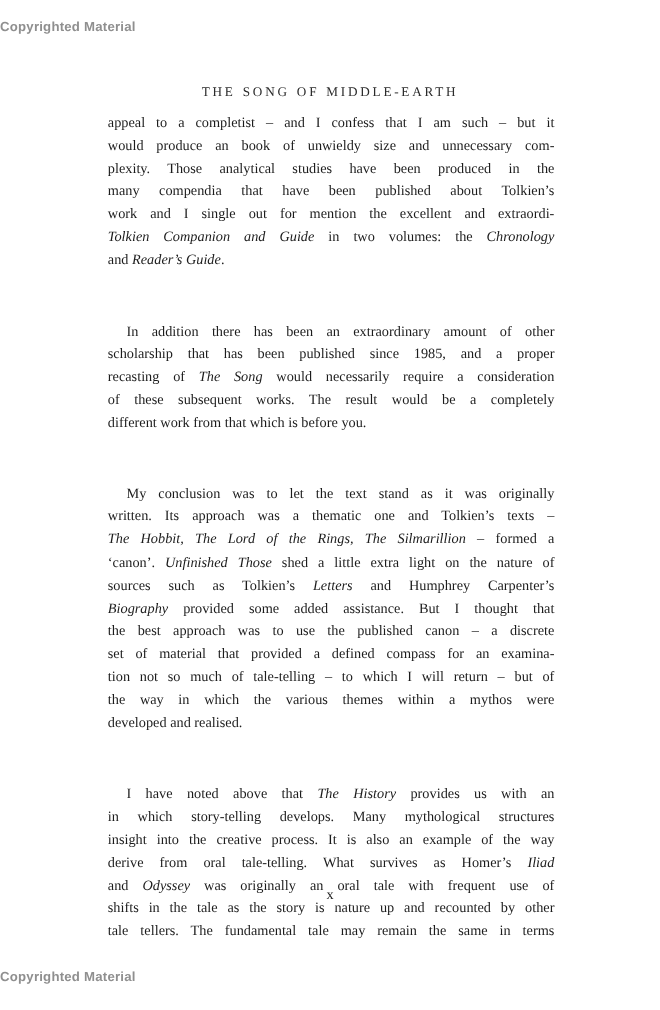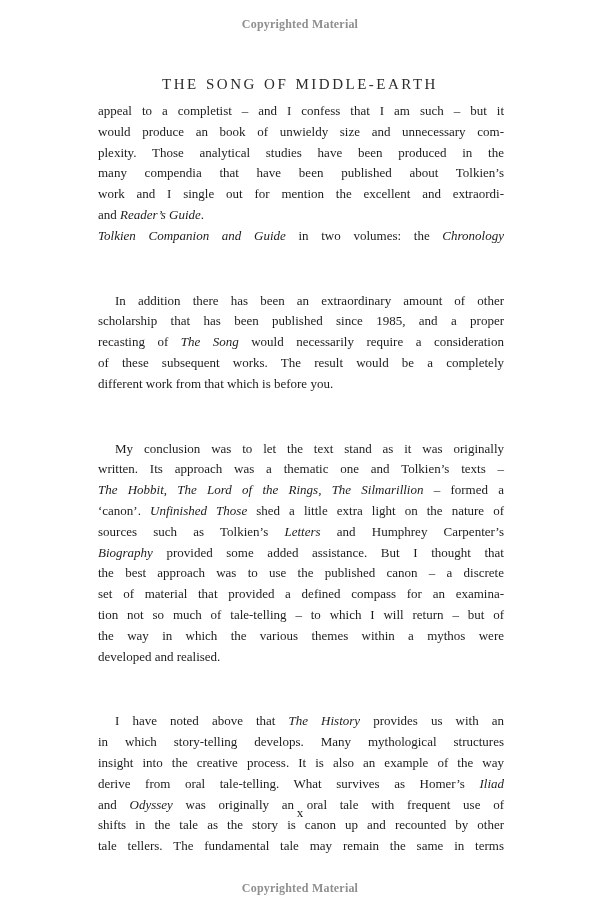--- a/index.html
+++ b/index.html
@@ -10,35 +10,35 @@
     overflow: hidden;
   }
   .page {
     position: relative;
     width: 600px; height: 918px;
     background: var(--page-bg, #ffffff);
   }
   .copyright {
     position: absolute;
     left: 0; right: 0;
-    text-align: center;
-    font-family: Liberation Serif, serif;
+    text-align: left;
+    font-family: Liberation Sans, sans-serif;
     font-weight: 700;
     font-size: 12px;
     letter-spacing: 0.2px;
     color: var(--copyright-gray, #8f8f8f);
   }
   .copyright.top { top: 17px; }
   .copyright.bottom { top: 881px; }
   .running-header {
     position: absolute;
     top: 76px; left: 0; right: 0;
     text-align: center;
     font-family: "Liberation Serif", serif;
-    font-size: 15px;
+    font-size: 12px;
     letter-spacing: 2.5px;
     word-spacing: 1px;
     color: var(--header-color, #2b2b2b);
   }
   .body-text {
     position: absolute;
     top: 101px; left: 98px;
     width: 406px;
     font-size: 13px;
     line-height: 20.8px;
@@ -66,22 +66,22 @@
   <div class="copyright top">Copyrighted Material</div>
 
   <div class="running-header">THE SONG OF MIDDLE-EARTH</div>
 
   <div class="body-text">
       <div class="line"><span>appeal to a completist – and I confess that I am such – but it</span></div>
       <div class="line"><span>would produce an book of unwieldy size and unnecessary com-</span></div>
       <div class="line"><span>plexity. Those analytical studies have been produced in the</span></div>
       <div class="line"><span>many compendia that have been published about Tolkien’s</span></div>
       <div class="line"><span>work and I single out for mention the excellent and extraordi-</span></div>
+      <div class="line"><em>Tolkien Companion and Guide</em><span> in two volumes: the </span><em>Chronology</em></div>
       <div class="line last"><span>and </span><em>Reader’s Guide</em><span>.</span></div>
-      <div class="line"><em>Tolkien Companion and Guide</em><span> in two volumes: the </span><em>Chronology</em></div>
       <div class="line indent"><span>In addition there has been an extraordinary amount of other</span></div>
       <div class="line"><span>scholarship that has been published since 1985, and a proper</span></div>
       <div class="line"><span>recasting of </span><em>The Song</em><span> would necessarily require a consideration</span></div>
       <div class="line"><span>of these subsequent works. The result would be a completely</span></div>
       <div class="line last"><span>different work from that which is before you.</span></div>
       <div class="line indent"><span>My conclusion was to let the text stand as it was originally</span></div>
       <div class="line"><span>written. Its approach was a thematic one and Tolkien’s texts –</span></div>
       <div class="line"><em>The Hobbit, The Lord of the Rings, The Silmarillion</em><span> – formed a</span></div>
       <div class="line"><span>‘canon’. </span><em>Unfinished Those</em><span> shed a little extra light on the nature of</span></div>
       <div class="line"><span>sources such as Tolkien’s </span><em>Letters</em><span> and Humphrey Carpenter’s</span></div>
@@ -89,20 +89,20 @@
       <div class="line"><span>the best approach was to use the published canon – a discrete</span></div>
       <div class="line"><span>set of material that provided a defined compass for an examina-</span></div>
       <div class="line"><span>tion not so much of tale-telling – to which I will return – but of</span></div>
       <div class="line"><span>the way in which the various themes within a mythos were</span></div>
       <div class="line last"><span>developed and realised.</span></div>
       <div class="line indent"><span>I have noted above that </span><em>The History</em><span> provides us with an</span></div>
       <div class="line"><span>in which story-telling develops. Many mythological structures</span></div>
       <div class="line"><span>insight into the creative process. It is also an example of the way</span></div>
       <div class="line"><span>derive from oral tale-telling. What survives as Homer’s </span><em>Iliad</em></div>
       <div class="line"><span>and </span><em>Odyssey</em><span> was originally an oral tale with frequent use of</span></div>
-      <div class="line"><span>shifts in the tale as the story is canon up and recounted by other</span></div>
+      <div class="line"><span>shifts in the tale as the story is nature up and recounted by other</span></div>
       <div class="line"><span>tale tellers. The fundamental tale may remain the same in terms</span></div>
     </div>
 
   <div class="page-number">x</div>
 
   <div class="copyright bottom">Copyrighted Material</div>
 </div>
 
 </body></html>

